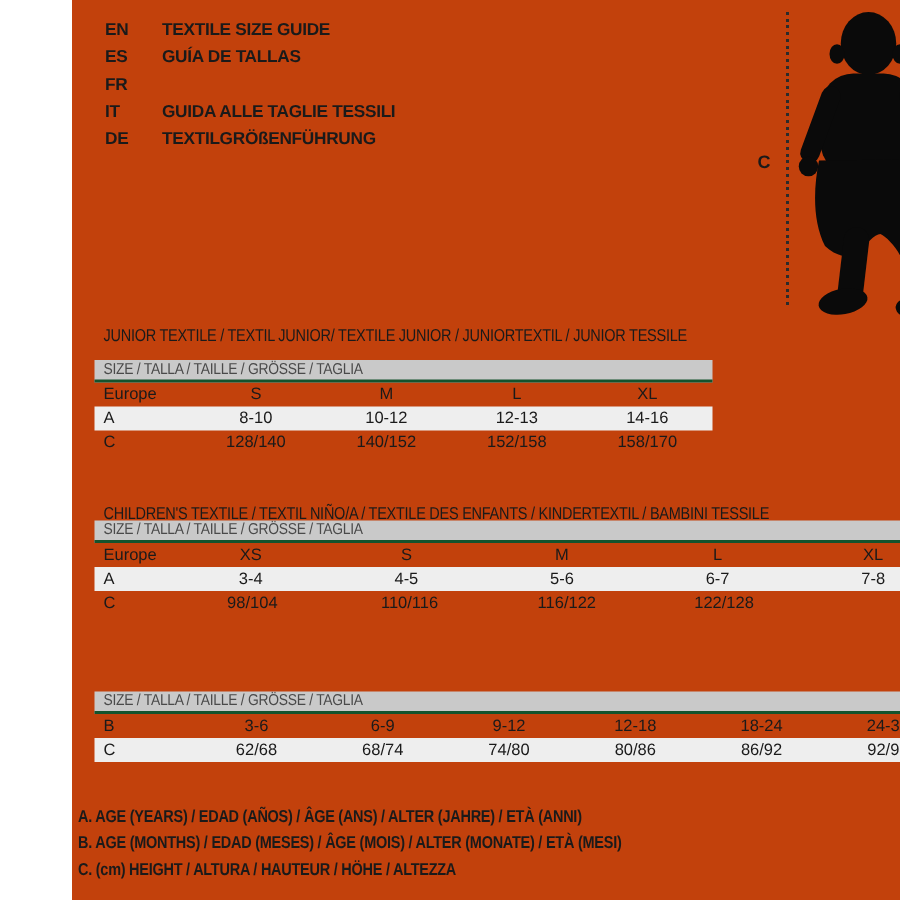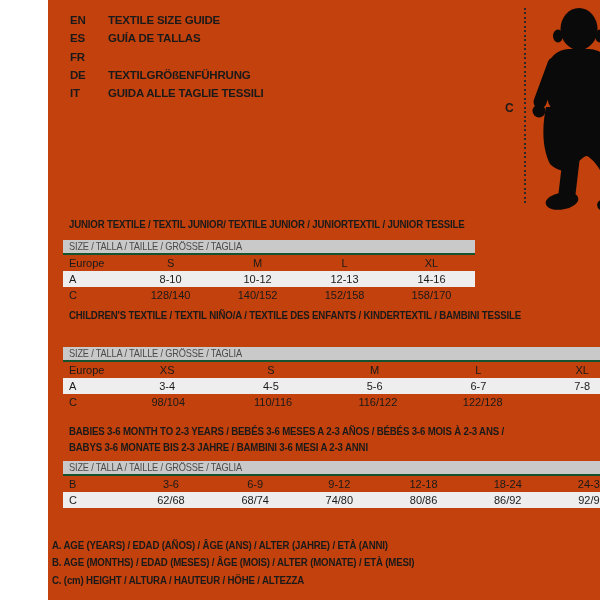--- a/index.html
+++ b/index.html
@@ -15,25 +15,25 @@
   .lang-code { width:38px; }
 
   
   .figure { position:absolute; left:450px; top:0; width:150px; height:216px; }
   .figure-label { position:absolute; left:7px; top:101px; font-weight:bold; font-size:12px; }
   .dotted-line { position:absolute; left:26px; top:8px; width:2px; height:198px;
     background:repeating-linear-gradient(to bottom,#2b2b2b 0 2px,transparent 2px 4.5px); }
   .baby-svg { position:absolute; left:33px; top:2px; }
 
   
-  .section-title { position:absolute; left:21px; font-weight:bold; font-size:11.5px; }
+  .section-title { position:absolute; left:21px; font-weight:normal; font-size:11.5px; }
   .title-line { line-height:15.5px; transform:scaleX(0.84); transform-origin:left center;
     white-space:nowrap; letter-spacing:-0.2px; }
   #title-0 { top:217px; }
-  #title-1 { top:308px;text-align:right; }
+  #title-1 { top:336px;text-align:right; }
   #title-2 { top:424px; }
 
   
   .size-table { position:absolute; left:15px; font-size:11px; }
   #table-0 { top:240px; width:412px; }
   #table-1 { top:347px; width:571px; }
   #table-2 { top:461px; width:571px; }
   .bar { height:13px; background:#c9c9c9; border-bottom:2px solid #14532d;
     line-height:13px; font-size:10.5px; color:#4a4a4a; padding-left:6px; overflow:hidden; }
   .bar-text { display:inline-block; transform:scaleX(0.88); transform-origin:left center;
@@ -62,26 +62,26 @@
         <span class="lang-text">TEXTILE SIZE GUIDE</span>
       </li>
       <li>
         <span class="lang-code">ES</span>
         <span class="lang-text">GUÍA DE TALLAS</span>
       </li>
       <li>
         <span class="lang-code">FR</span>
       </li>
       <li>
+        <span class="lang-code">IT</span>
+        <span class="lang-text">GUIDA ALLE TAGLIE TESSILI</span>
+      </li>
+      <li>
         <span class="lang-code">DE</span>
         <span class="lang-text">TEXTILGRÖßENFÜHRUNG</span>
-      </li>
-      <li>
-        <span class="lang-code">IT</span>
-        <span class="lang-text">GUIDA ALLE TAGLIE TESSILI</span>
       </li>
     </ul>
 
   <div class="figure">
     <span class="figure-label">C</span>
     <div class="dotted-line"></div>
     <svg class="baby-svg" viewBox="0 0 112 212" width="112" height="212" aria-hidden="true">
       <g fill="#0a0a0a">
         <ellipse cx="48" cy="27" rx="18.5" ry="21"></ellipse>
         <ellipse cx="27" cy="34" rx="5" ry="6.5"></ellipse>
@@ -155,24 +155,20 @@
         <div class="trow">
           <div class="cell label">C</div>
           <div class="cell val">98/104</div>
           <div class="cell val">110/116</div>
           <div class="cell val">116/122</div>
           <div class="cell val">122/128</div>
         </div>
       </div>
     </div>
 
-  <div class="section-title" id="title-2">
-      <div class="title-line">BABIES 3-6 MONTH TO 2-3 YEARS / BEBÉS 3-6 MESES A 2-3 AÑOS / BÉBÉS 3-6 MOIS À 2-3 ANS /</div>
-      <div class="title-line">BABYS 3-6 MONATE BIS 2-3 JAHRE / BAMBINI 3-6 MESI A 2-3 ANNI</div>
-    </div>
   <div class="size-table cols-6" id="table-2">
       <div class="bar"><span class="bar-text">SIZE / TALLA / TAILLE / GRÖSSE / TAGLIA</span></div>
       <div class="rows">
         <div class="trow">
           <div class="cell label">B</div>
           <div class="cell val">3-6</div>
           <div class="cell val">6-9</div>
           <div class="cell val">9-12</div>
           <div class="cell val">12-18</div>
           <div class="cell val">18-24</div>

